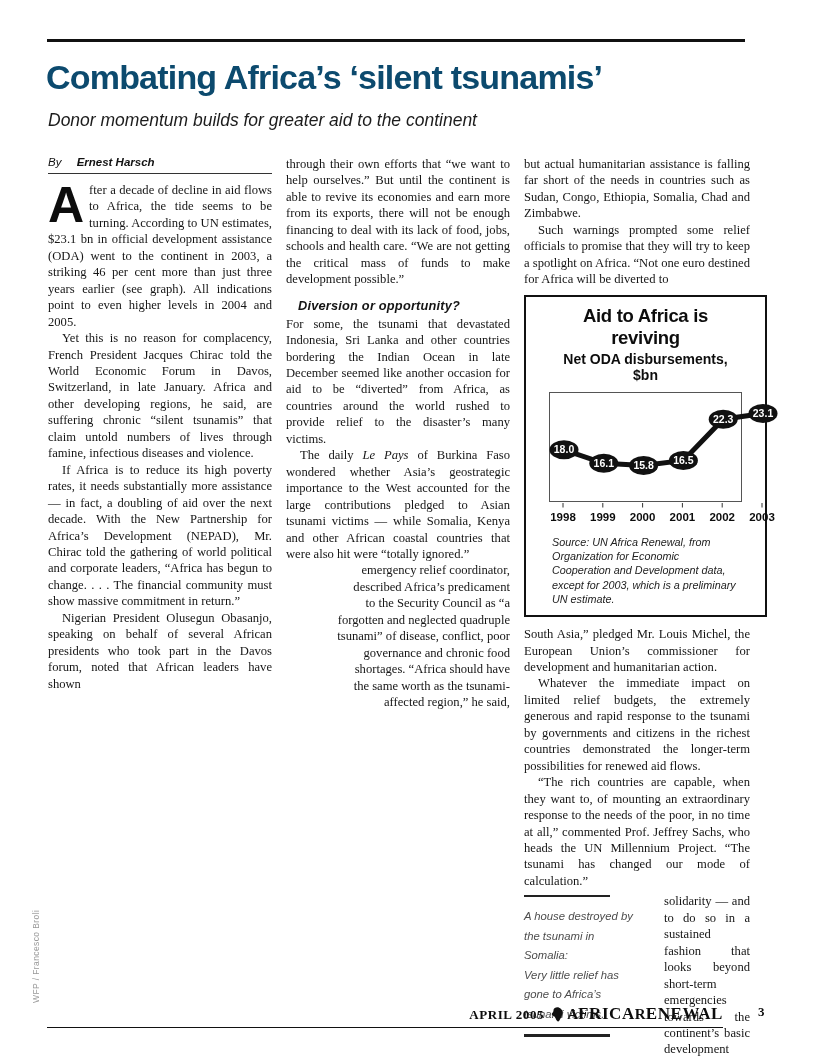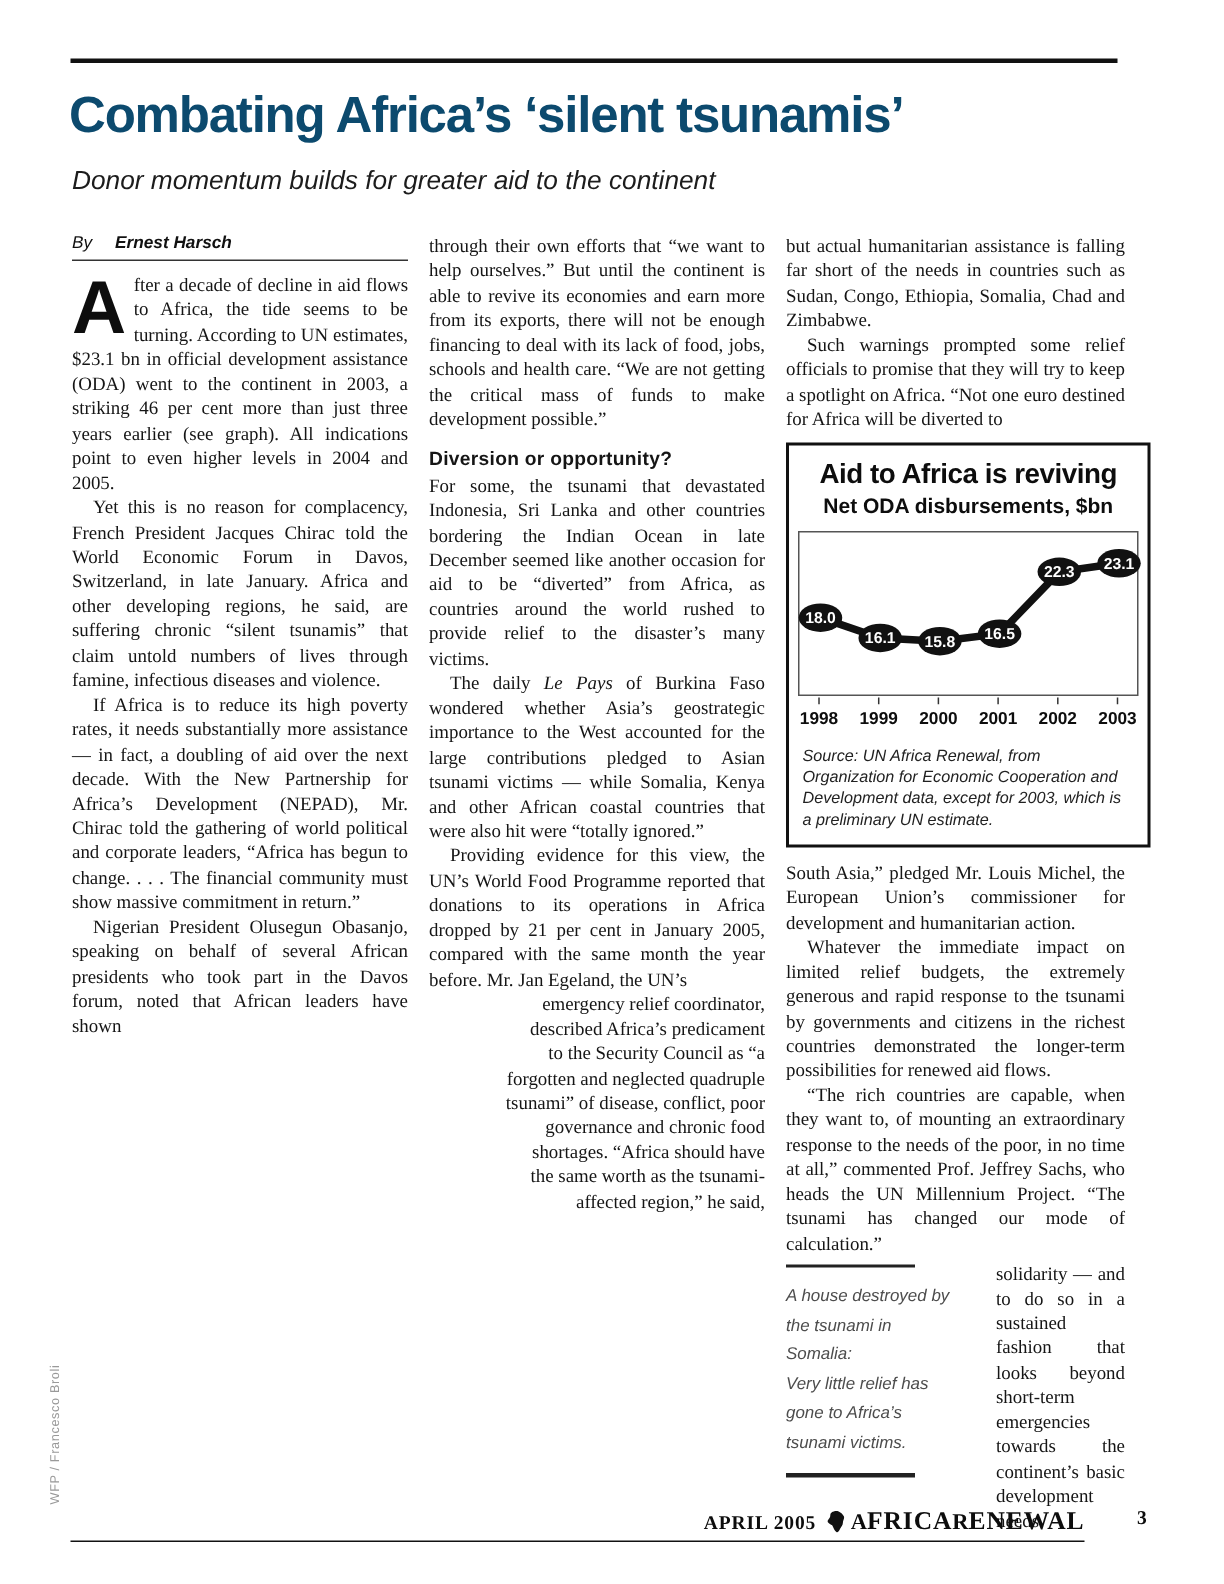--- a/index.html
+++ b/index.html
@@ -27,27 +27,27 @@
   }
   .byline b { font-weight:bold;margin-left:12px; }
   p { margin:0; text-align:justify; font-size:12.6px; line-height:16.45px; }
   p.ind { text-indent:14px; }
   .dropcap {
     float:left; font-family:"Liberation Sans", sans-serif; font-weight:bold;
     font-size:50px; line-height:40px; margin:3px 5px 0 0; color:#0d0d0d;
   }
   .sec-head {
     font-family:"Liberation Sans", sans-serif; font-weight:bold;
-    font-size:12.8px; margin:10px 0 3px; letter-spacing:0.2px;
+    font-size:12.8px; margin:10px 12px 3px; letter-spacing:0.2px;font-style:italic;
   }
   .wrapped { white-space:pre-line; text-align:right; }
   .it { font-style:italic; }
 
   .chart {
-    border:2px solid #111; margin:7px -17px 9px 0; padding:8px 6px 9px; background:#fff;
+    border:2px solid #111; margin:7px -17px 9px 0; padding:8px 23px 9px; background:#fff;
   }
   .chart-title {
     text-align:center; font-family:"Liberation Sans", sans-serif; font-weight:bold;
     font-size:18.5px; letter-spacing:-0.3px; color:#0d0d0d;
   }
   .chart-sub {
     text-align:center; font-family:"Liberation Sans", sans-serif; font-weight:bold;
     font-size:14px; margin-top:2px; color:#0d0d0d;
   }
   .plot { border:1px solid #555; margin-top:9px; height:108px; }
@@ -102,21 +102,20 @@
       <p class="ind">Yet this is no reason for complacency, French President Jacques Chirac told the World Economic Forum in Davos, Switzerland, in late January. Africa and other developing regions, he said, are suffering chronic “silent tsunamis” that claim untold numbers of lives through famine, infectious diseases and violence.</p>
       <p class="ind">If Africa is to reduce its high poverty rates, it needs substantially more assistance — in fact, a doubling of aid over the next decade. With the New Partnership for Africa’s Development (NEPAD), Mr. Chirac told the gathering of world political and corporate leaders, “Africa has begun to change. . . . The financial community must show massive commitment in return.”</p>
       <p class="ind">Nigerian President Olusegun Obasanjo, speaking on behalf of several African presidents who took part in the Davos forum, noted that African leaders have shown</p>
     </div>
 
     <div class="col2">
       <p>through their own efforts that “we want to help ourselves.” But until the continent is able to revive its economies and earn more from its exports, there will not be enough financing to deal with its lack of food, jobs, schools and health care. “We are not getting the critical mass of funds to make development possible.”</p>
       <div class="sec-head">Diversion or opportunity?</div>
       <p>For some, the tsunami that devastated Indonesia, Sri Lanka and other countries bordering the Indian Ocean in late December seemed like another occasion for aid to be “diverted” from Africa, as countries around the world rushed to provide relief to the disaster’s many victims.</p>
       <p class="ind"><span>The daily </span><span class="it">Le Pays</span><span> of Burkina Faso wondered whether Asia’s geostrategic importance to the West accounted for the large contributions pledged to Asian tsunami victims — while Somalia, Kenya and other African coastal countries that were also hit were “totally ignored.”</span></p>
-      <p class="ind">Providing evidence for this view, the UN’s World Food Programme reported that donations to its operations in Africa dropped by 21 per cent in January 2005, compared with the same month the year before. Mr. Jan Egeland, the UN’s</p>
       <p class="wrapped">emergency relief coordinator,
 described Africa’s predicament
 to the Security Council as “a
 forgotten and neglected quadruple
 tsunami” of disease, conflict, poor
 governance and chronic food
 shortages. “Africa should have
 the same worth as the tsunami-
 affected region,” he said,</p>
     </div>

